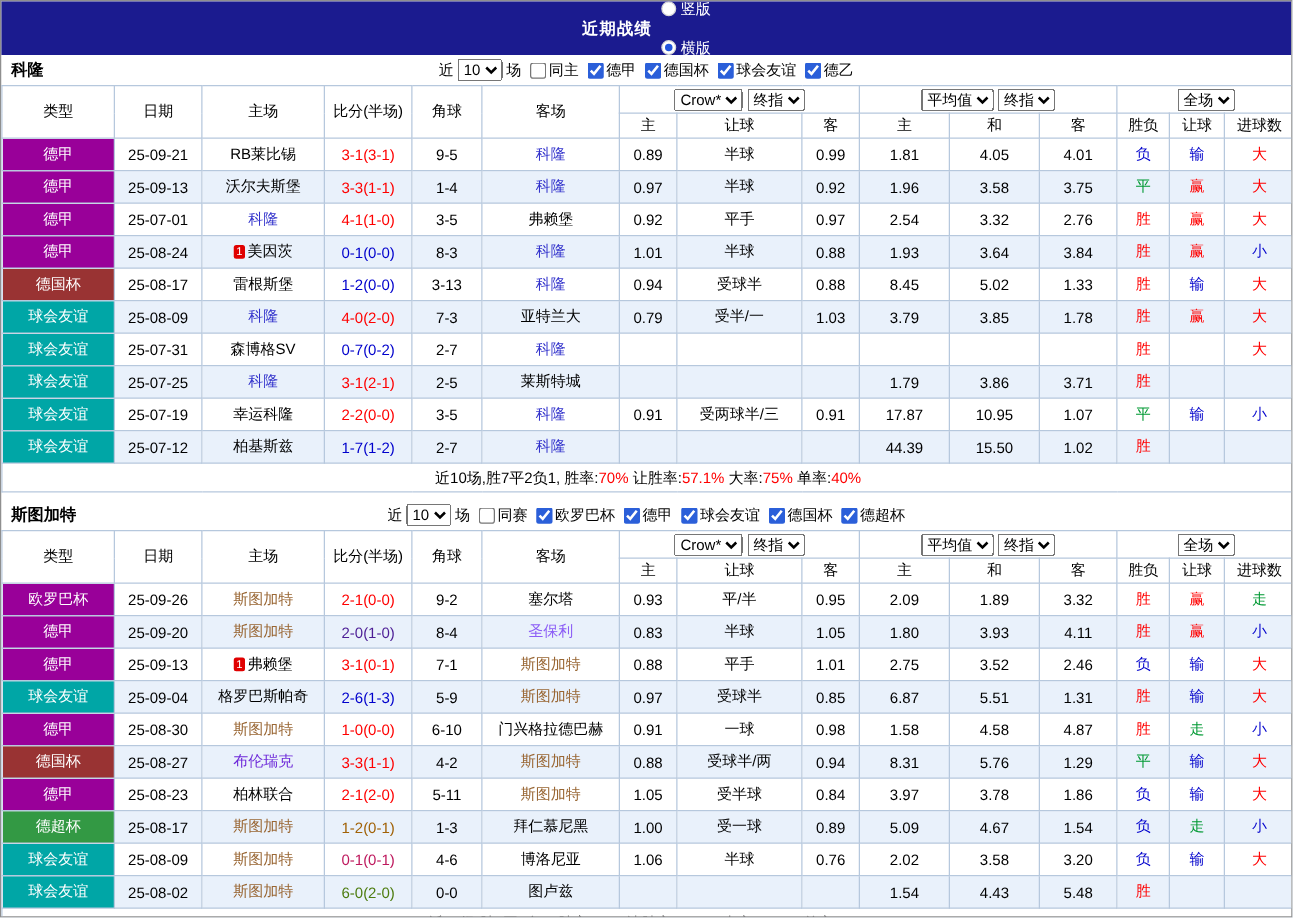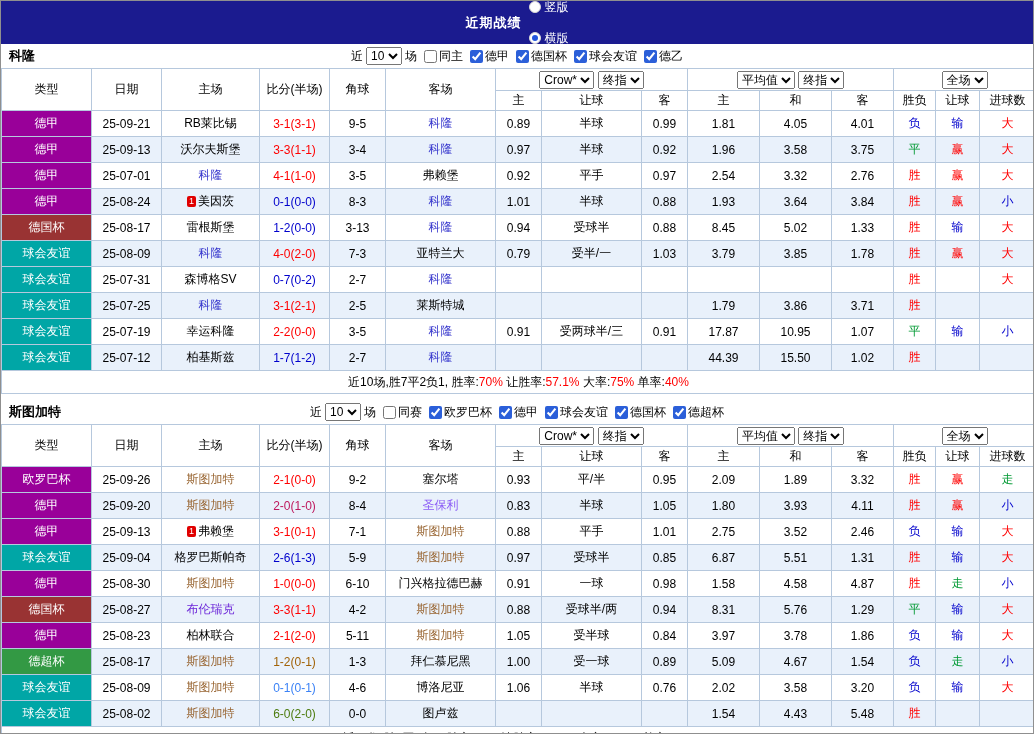--- a/index.html
+++ b/index.html
@@ -155,21 +155,21 @@
             <td>4.01</td>
             <td style="color:#0000cc">负</td>
             <td style="color:#0000cc">输</td>
             <td style="color:#ff0000">大</td>
           </tr>
           <tr>
             <td class="league" style="background:#990099">德甲</td>
             <td>25-09-13</td>
             <td class="team-link" style="color:#000">沃尔夫斯堡</td>
             <td class="team-link" style="color:#ff0000">3-3(1-1)</td>
-            <td>3-4</td>
+            <td>1-4</td>
             <td class="team-link" style="color:#3333cc">科隆</td>
             <td>0.97</td>
             <td>半球</td>
             <td>0.92</td>
             <td>1.96</td>
             <td>3.58</td>
             <td>3.75</td>
             <td style="color:#009933">平</td>
             <td style="color:#ff0000">赢</td>
             <td style="color:#ff0000">大</td>
@@ -417,21 +417,21 @@
             <td>1.89</td>
             <td>3.32</td>
             <td style="color:#ff0000">胜</td>
             <td style="color:#ff0000">赢</td>
             <td style="color:#009933">走</td>
           </tr>
           <tr>
             <td class="league" style="background:#990099">德甲</td>
             <td>25-09-20</td>
             <td class="team-link" style="color:#996633">斯图加特</td>
-            <td class="team-link" style="color:#be185d">2-0(1-0)</td>
+            <td class="team-link" style="color:#4c1d95">2-0(1-0)</td>
             <td>8-4</td>
             <td class="team-link" style="color:#8b5cf6">圣保利</td>
             <td>0.83</td>
             <td>半球</td>
             <td>1.05</td>
             <td>1.80</td>
             <td>3.93</td>
             <td>4.11</td>
             <td style="color:#ff0000">胜</td>
             <td style="color:#ff0000">赢</td>
@@ -536,21 +536,21 @@
             <td>4.67</td>
             <td>1.54</td>
             <td style="color:#0000cc">负</td>
             <td style="color:#009933">走</td>
             <td style="color:#0000cc">小</td>
           </tr>
           <tr>
             <td class="league" style="background:#00a6a6">球会友谊</td>
             <td>25-08-09</td>
             <td class="team-link" style="color:#996633">斯图加特</td>
-            <td class="team-link" style="color:#3b82f6">0-1(0-1)</td>
+            <td class="team-link" style="color:#be185d">0-1(0-1)</td>
             <td>4-6</td>
             <td class="team-link" style="color:#000">博洛尼亚</td>
             <td>1.06</td>
             <td>半球</td>
             <td>0.76</td>
             <td>2.02</td>
             <td>3.58</td>
             <td>3.20</td>
             <td style="color:#0000cc">负</td>
             <td style="color:#0000cc">输</td>

